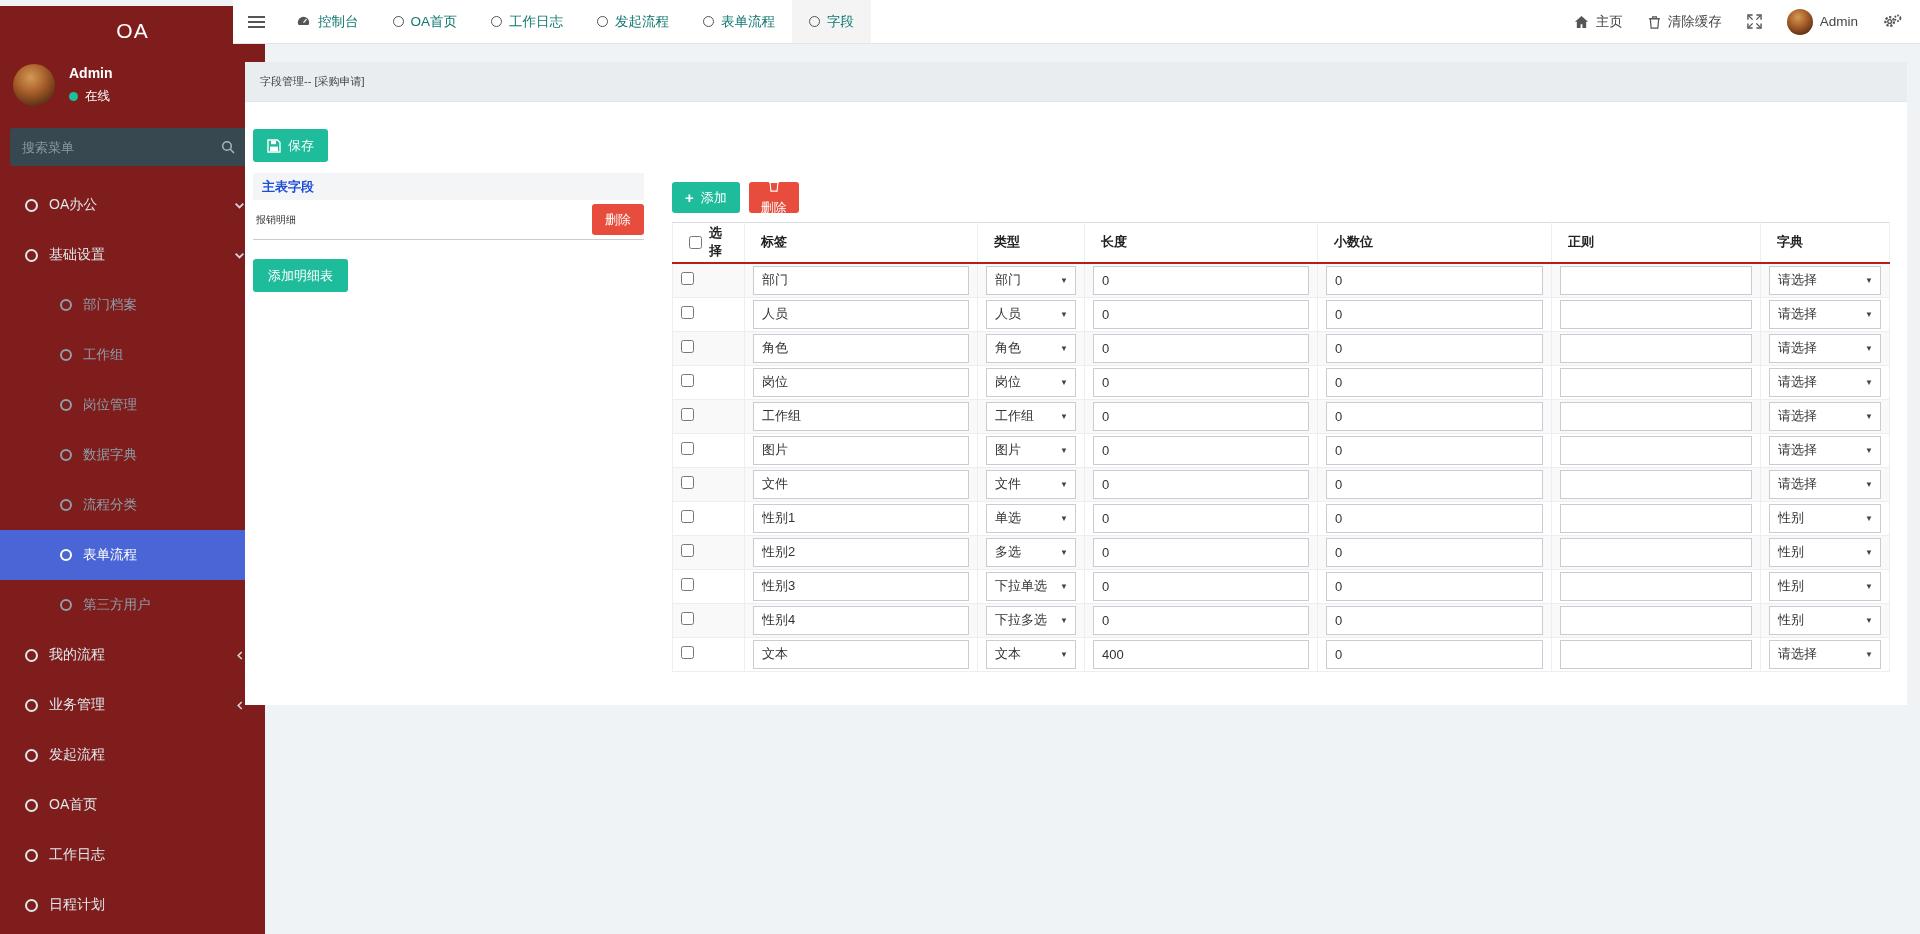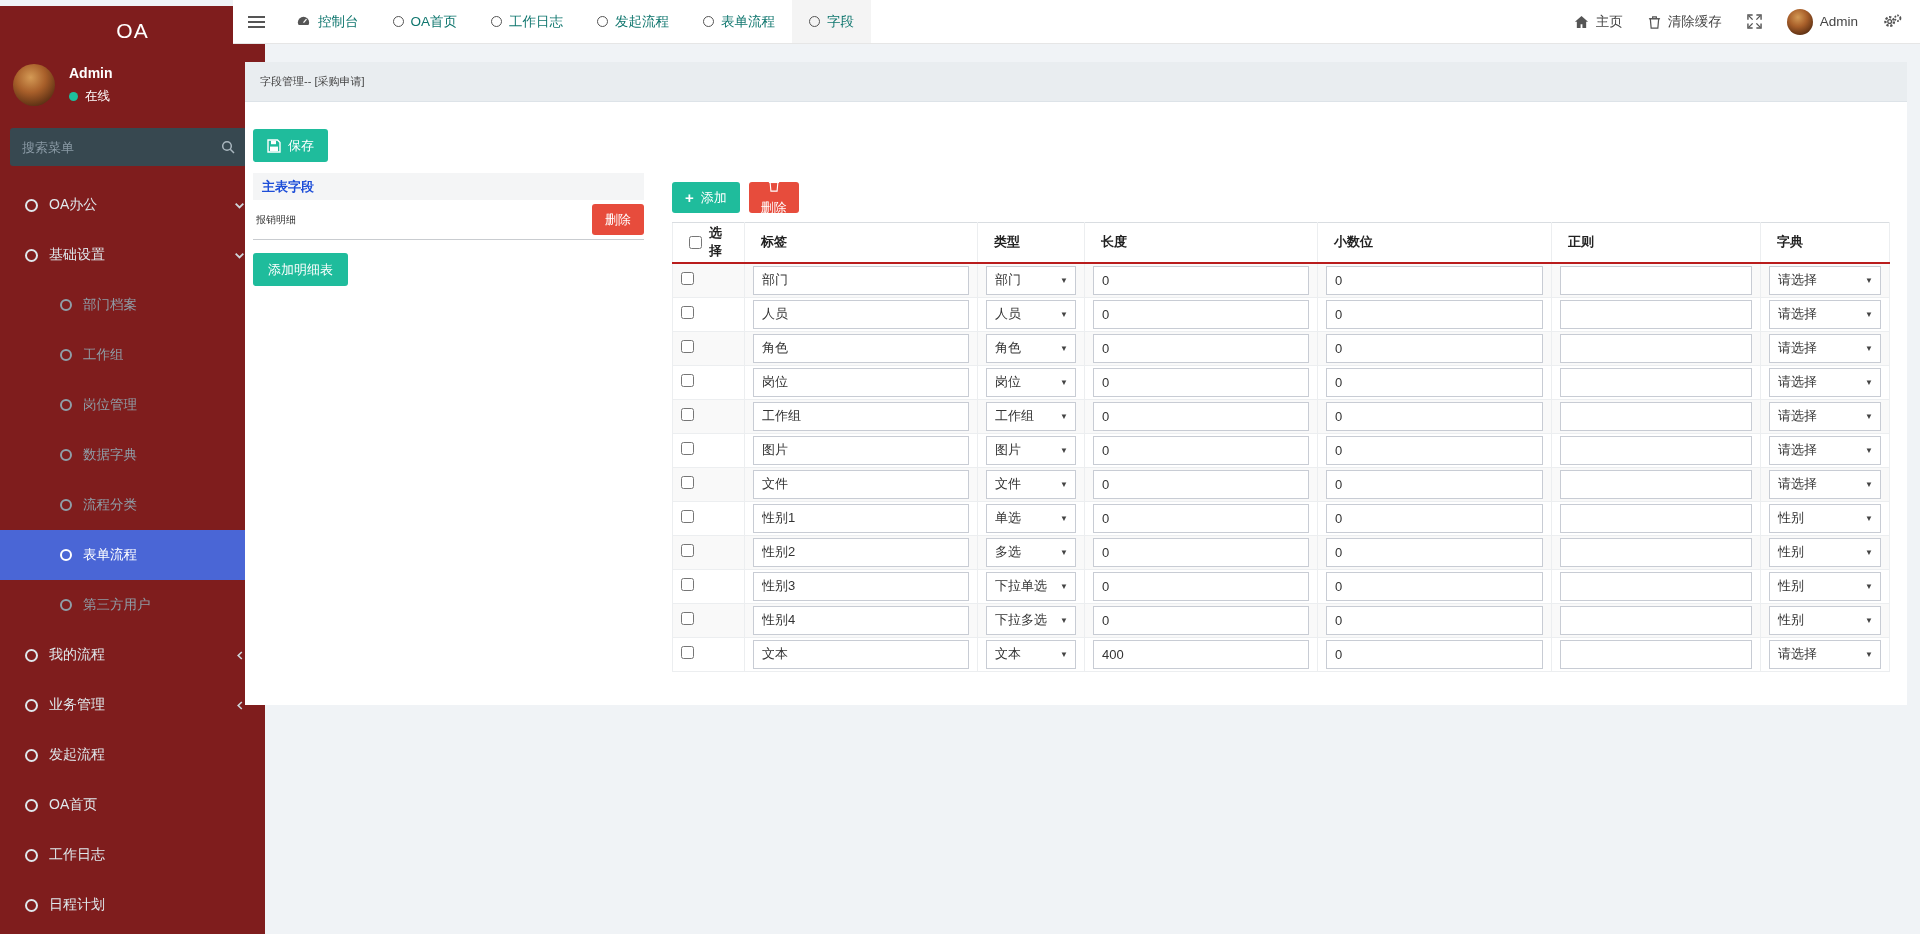--- a/index.html
+++ b/index.html
@@ -50,21 +50,21 @@
   .btn-green { background:#1fbc9c; }
   .btn-red { background:#e74c3c;flex-direction:column; }
   .btn-save { height:33px; padding:0 14px; }
 
   .panels { display:flex; margin-top:11px; }
   .left-panel { width:391px; flex:none; }
   .lp-header { height:27px; background:#f4f5f6; font-weight:bold; font-size:13px; color:#1d4ed8; line-height:27px; padding-left:9px; }
   .lp-row { height:40px; border-bottom:1px solid #c9ccd0; display:flex; align-items:center; }
   .lp-row input { flex:1; border:none; outline:none; font-size:10px; color:#333; padding-left:3px; font-family:inherit; }
   .btn-del-sm { width:52px; height:31px; }
-  .btn-add-detail { height:33px; padding:13px 15px; margin-top:13px; }
+  .btn-add-detail { height:33px; padding:13px 15px; margin-top:19px; }
 
   .right-panel { margin-left:28px; margin-top:9px; width:1217px; }
   .rp-buttons { display:flex; gap:9px; }
   .btn-add { height:31px; padding:0 13px; }
   .btn-del { height:31px; padding:0 12px; }
   .plus-g { font-size:15px; font-weight:bold; line-height:1; }
 
   table.fields { margin-top:9px; width:1217px; border-collapse:collapse; table-layout:fixed; }
   table.fields th { height:40px; text-align:left; font-size:13px; color:#222; border-top:1px solid #d9dde1; border-bottom:2px solid #b91c1c; border-right:1px solid #eceef0; padding:0 16px; font-weight:bold; }
   table.fields td { height:34px; border-bottom:1px solid #eceef0; border-right:1px solid #eceef0; padding:2px 8px; }

